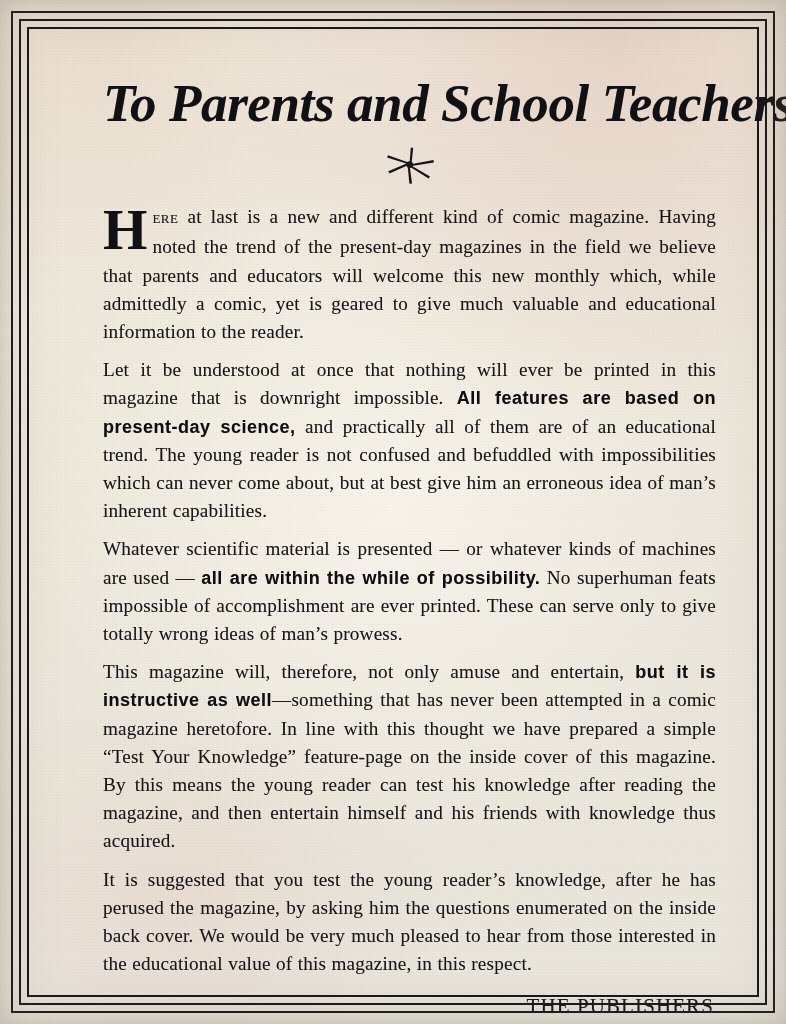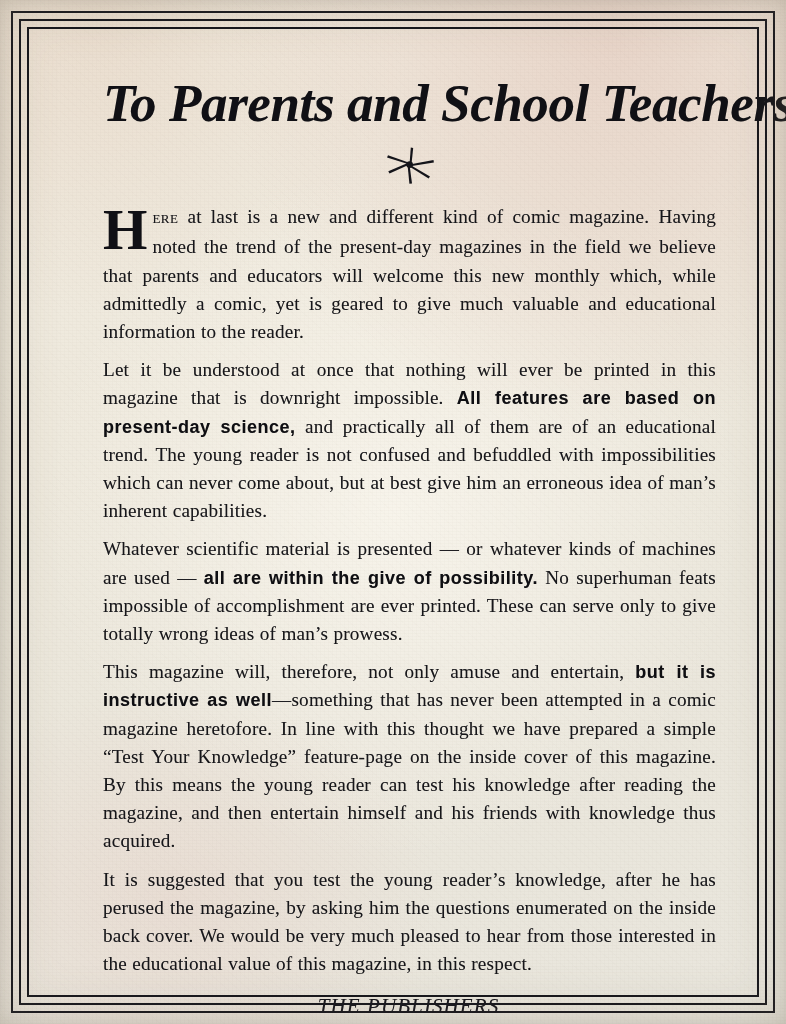--- a/index.html
+++ b/index.html
@@ -124,26 +124,25 @@
   .emph {
     font-family: "Liberation Sans", "DejaVu Sans", sans-serif;
     font-weight: 700;
     font-size: 18px;
     letter-spacing: 0.5px;
     color: #0e0e12;
   }
 
   .signature {
     margin-top: 14px;
-    text-align: center;
+    text-align: right;
     font-size: 21px;
     letter-spacing: 1.1px;
     color: #13131a;
     padding-right: 2px;
-    font-style: italic;
   }
 
   
   .content, .signature { text-shadow: 0 0 0.6px rgba(25,22,20,0.30); }
 </style>
 </head>
 <body>
 
 <div class="page">
 
@@ -168,21 +167,21 @@
         </g>
       </svg>
     </div>
 
     <div class="body-copy">
 
       <p class="para"><span class="dropcap">H</span><span class="smallcaps-lead">ERE</span><span> at last is a new and different kind of comic magazine. Having noted the trend of the present-day magazines in the field we believe that parents and educators will welcome this new monthly which, while admittedly a comic, yet is geared to give much valuable and educational information to the reader.</span></p>
 
       <p class="para"><span>Let it be understood at once that nothing will ever be printed in this magazine that is downright impossible. </span><span class="emph">All features are based on present-day science,</span><span> and practically all of them are of an educational trend. The young reader is not confused and befuddled with impossibilities which can never come about, but at best give him an erroneous idea of man’s inherent capabilities.</span></p>
 
-      <p class="para"><span>Whatever scientific material is presented — or whatever kinds of machines are used — </span><span class="emph">all are within the give of possibility.</span><span>  No superhuman feats impossible of accomplishment are ever printed. These can serve only to give totally wrong ideas of man’s prowess.</span></p>
+      <p class="para"><span>Whatever scientific material is presented — or whatever kinds of machines are used — </span><span class="emph">all are within the while of possibility.</span><span>  No superhuman feats impossible of accomplishment are ever printed. These can serve only to give totally wrong ideas of man’s prowess.</span></p>
 
       <p class="para"><span>This magazine will, therefore, not only amuse and entertain, </span><span class="emph">but it is instructive as well</span><span>—something that has never been attempted in a comic magazine heretofore. In line with this thought we have prepared a simple “Test Your Knowledge” feature-page on the inside cover of this magazine. By this means the young reader can test his knowledge after reading the magazine, and then entertain himself and his friends with knowledge thus acquired.</span></p>
 
       <p class="para">It is suggested that you test the young reader’s knowledge, after he has perused the magazine, by asking him the questions enumerated on the inside back cover. We would be very much pleased to hear from those interested in the educational value of this magazine, in this respect.</p>
 
       <div class="signature">THE PUBLISHERS</div>
 
     </div>
   </div>
 

